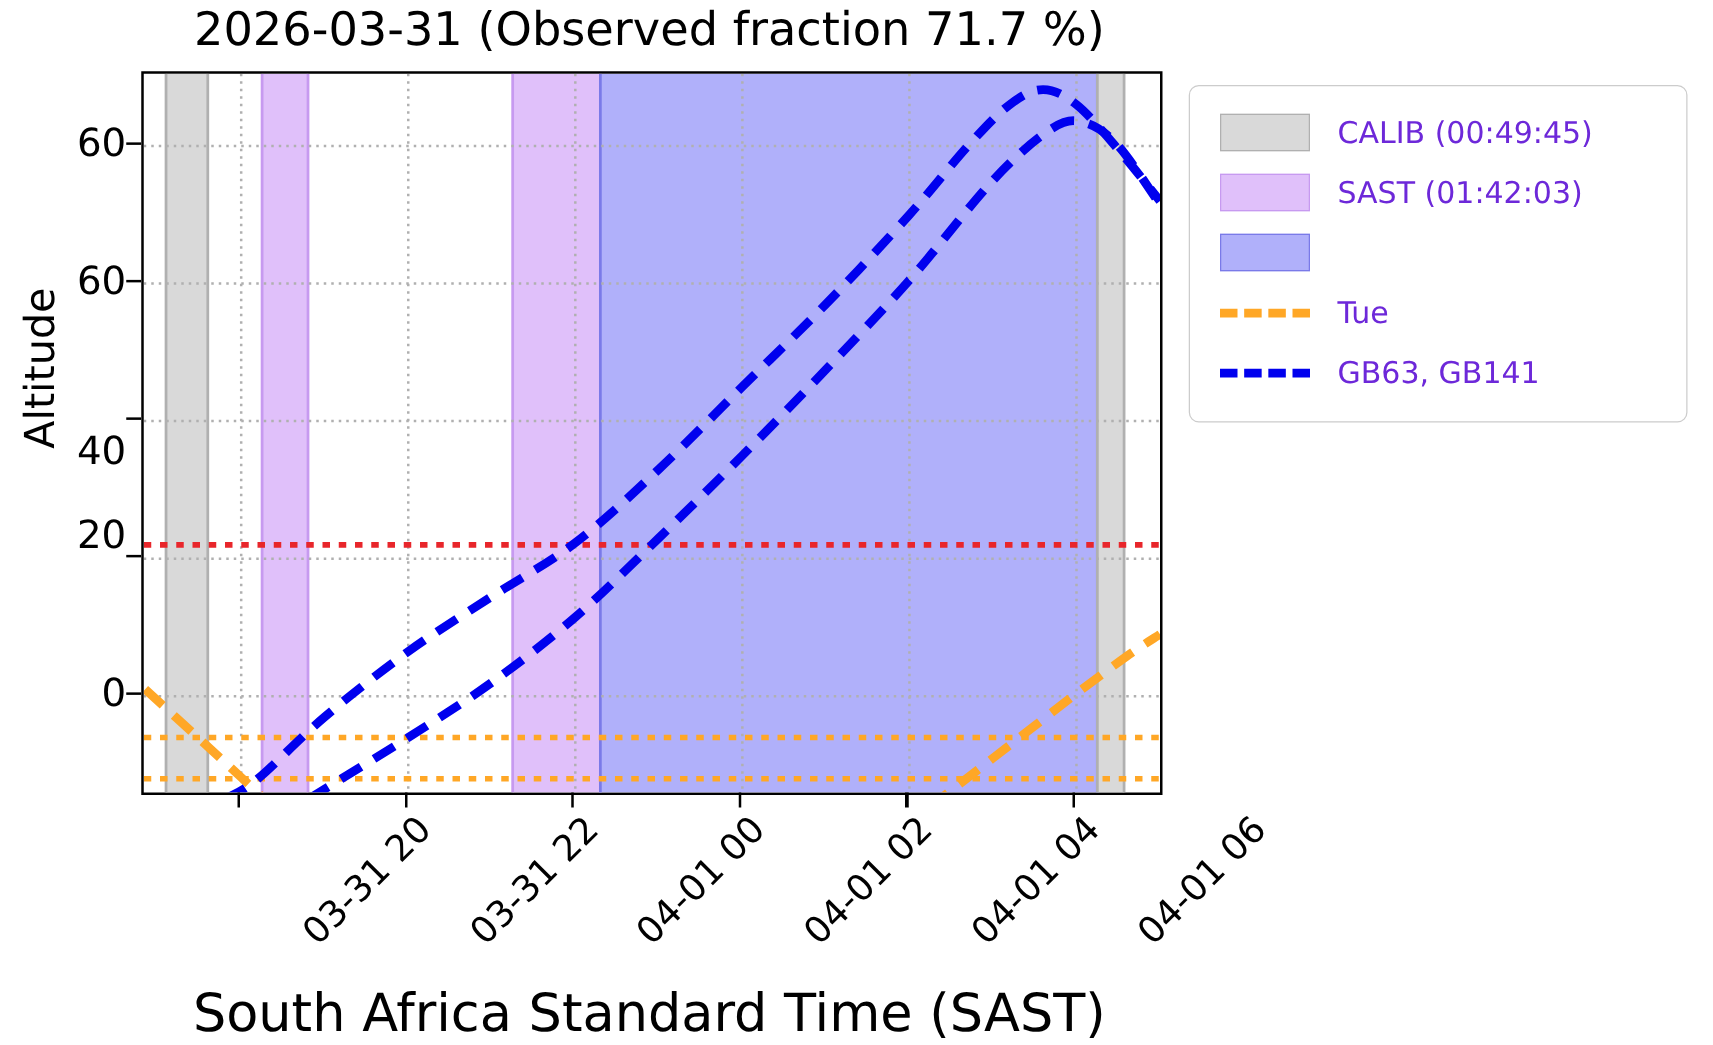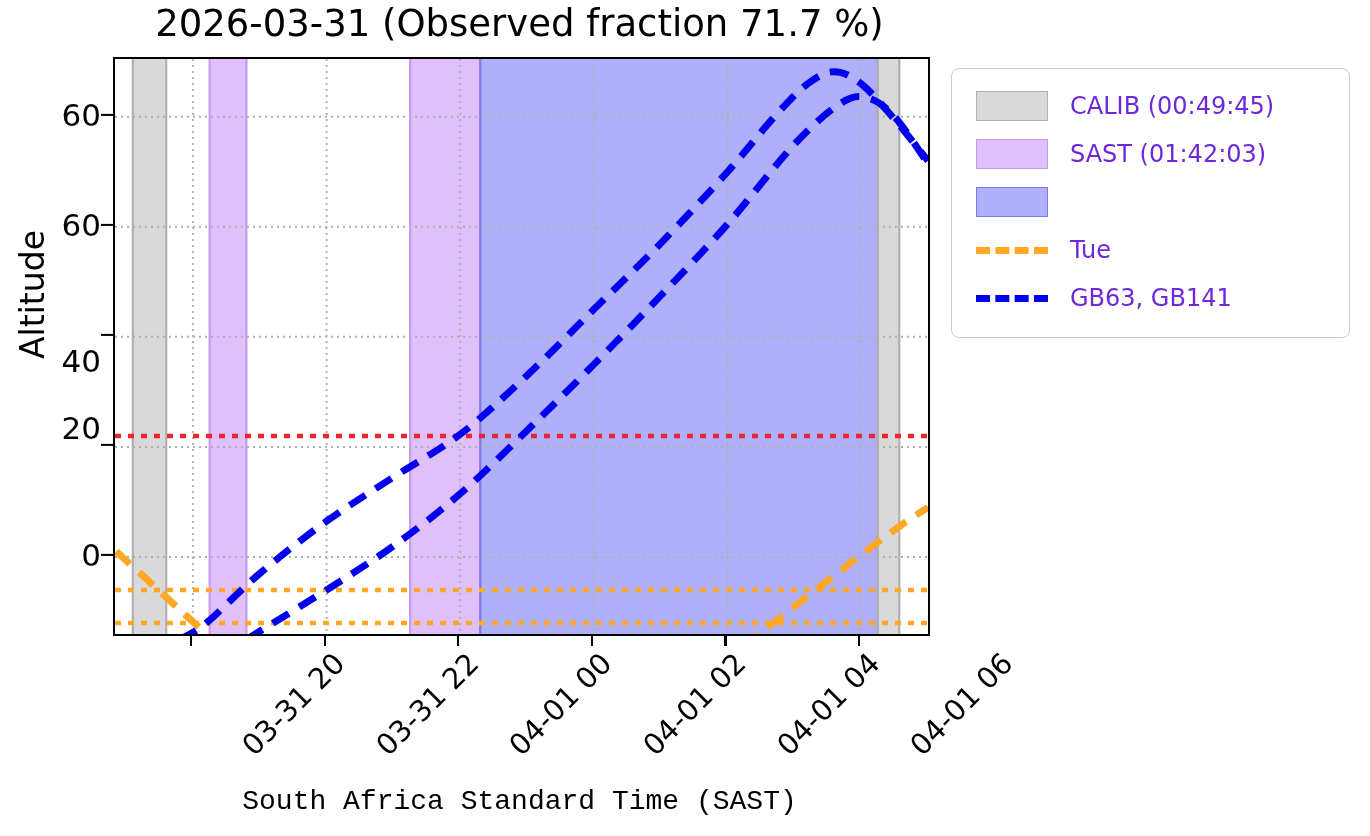--- a/index.html
+++ b/index.html
@@ -119,24 +119,23 @@
     transform: rotate(-45deg);
     transform-origin: right top;
     text-align: right;
   }
   #xlabel {
     position: absolute;
     left: 113px;
     top: 786px;
     width: 813px;
     text-align: center;
-    font-size: 28px;
-    color: #000;
-    white-space: nowrap;
-    font-family: Liberation Mono, monospace;
+    font-size: 42px;
+    color: #000;
+    white-space: nowrap;
   }
 
   
   #legend {
     position: absolute;
     left: 951px;
     top: 68px;
     width: 399px;
     box-sizing: border-box;
     border: 1.6px solid #cccccc;

